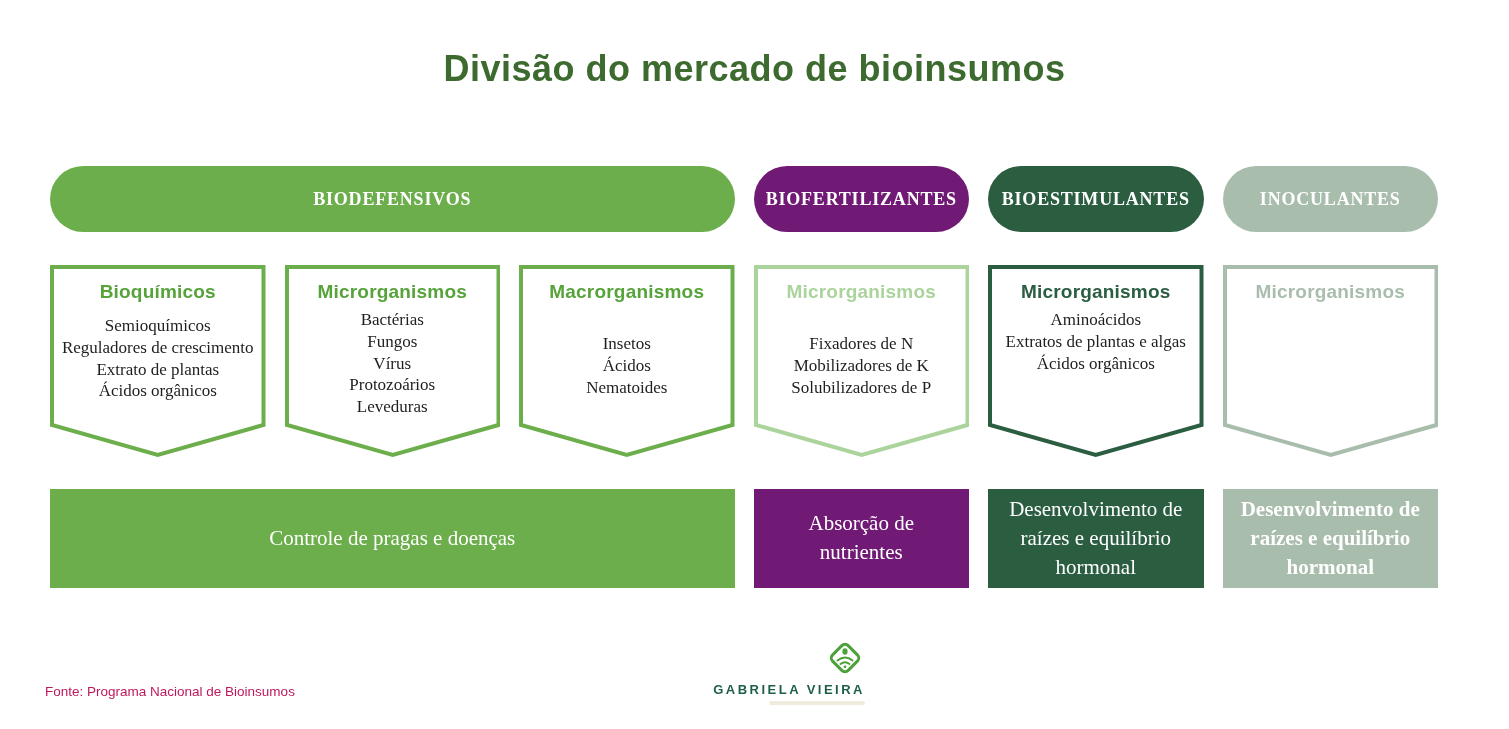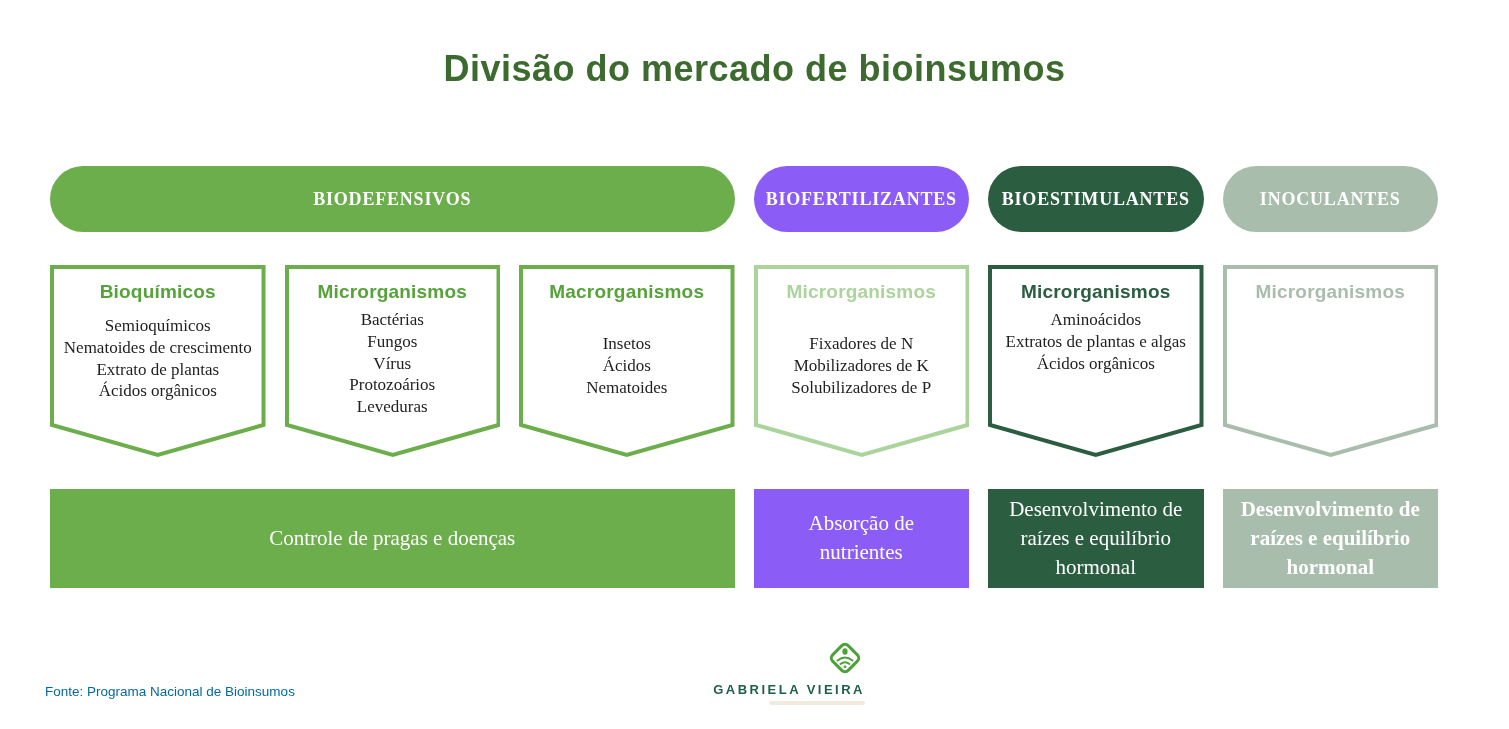--- a/index.html
+++ b/index.html
@@ -22,21 +22,21 @@
   .row-boxes   { top:265px; height:193px; }
   .row-results { top:489px; height:98px; }
   .span3 { grid-column:span 3; }
   
   .pill {
     border-radius:47px; display:flex; align-items:center; justify-content:center;
     color:#ffffff; font-family:"Liberation Serif", serif; font-weight:bold;
     font-size:18px; letter-spacing:0.8px; text-align:center;margin-top:28px;
   }
   
-  .bg-green { background:#6cae4b; } .bg-light { background:#8b5cf6; }
+  .bg-green { background:#6cae4b; } .bg-light { background:#701a75; }
   .bg-dark  { background:#2b5d41; } .bg-gray  { background:#a9bdad; }
   .theme-green .vshape { stroke:#6cae4b; } .theme-light .vshape { stroke:#abd49d; }
   .theme-dark  .vshape { stroke:#2b5d41; } .theme-gray  .vshape { stroke:#a9bdad; }
   .theme-green .vbox-heading { color:#56a33a; }
   .theme-light .vbox-heading { color:#abd49d; }
   .theme-dark  .vbox-heading { color:#2b5d41; }
   .theme-gray  .vbox-heading { color:#a9bdad; }
   
   .vbox { position:relative; }
   .vbox svg { position:absolute; inset:0; width:100%; height:100%; }
@@ -52,21 +52,21 @@
   .mt-sm { margin-top:6px; } .mt-md { margin-top:12px; } .mt-lg { margin-top:30px; }
   
   .result {
     display:flex; align-items:center; justify-content:center; text-align:center;
     color:#ffffff; font-family:"Liberation Serif", serif; font-size:21px;
     line-height:1.38; padding:6px 12px; box-sizing:border-box;
   }
   .result.bold { font-weight:bold; }
   
   .source-note {
-    position:absolute; left:45px; top:684px; font-size:13.5px; color:#0369a1;
+    position:absolute; left:45px; top:684px; font-size:13.5px; color:#be185d;
   }
   .logo {
     position:absolute; left:705px; top:638px; width:160px;
     display:flex; flex-direction:column; align-items:flex-end;
   }
   .logo-mark { width:40px; height:40px; }
   .logo-text {
     margin-top:4px; font-size:13px; font-weight:bold; letter-spacing:2.5px;
     color:#1e5f4a; white-space:nowrap;
   }
@@ -92,21 +92,21 @@
   <div class="row row-boxes">
 
     <div class="vbox theme-green">
       <svg viewBox="0 0 216 193" preserveAspectRatio="none">
           <polygon class="vshape" points="2,2 214,2 214,160 108,190 2,160"></polygon>
         </svg>
       <div class="vbox-content">
         <div class="vbox-heading">Bioquímicos</div>
         <div class="vbox-body mt-md">
           <div>Semioquímicos</div>
-          <div>Nematoides de crescimento</div>
+          <div>Reguladores de crescimento</div>
           <div>Extrato de plantas</div>
           <div>Ácidos orgânicos</div>
         </div>
       </div>
     </div>
 
     <div class="vbox theme-green">
       <svg viewBox="0 0 216 193" preserveAspectRatio="none">
           <polygon class="vshape" points="2,2 214,2 214,160 108,190 2,160"></polygon>
         </svg>

